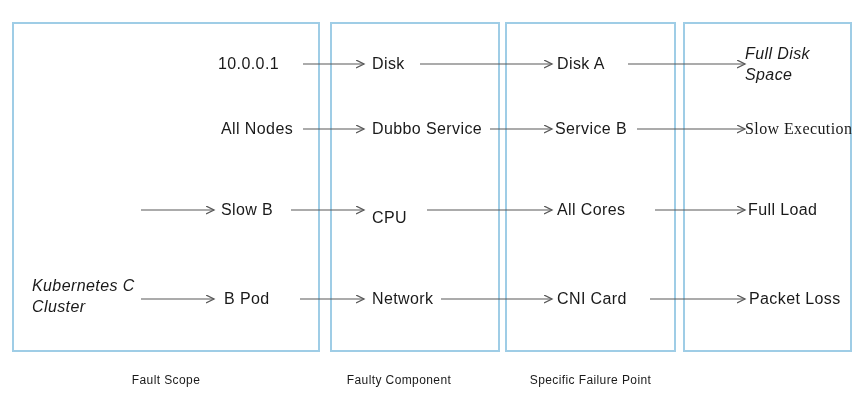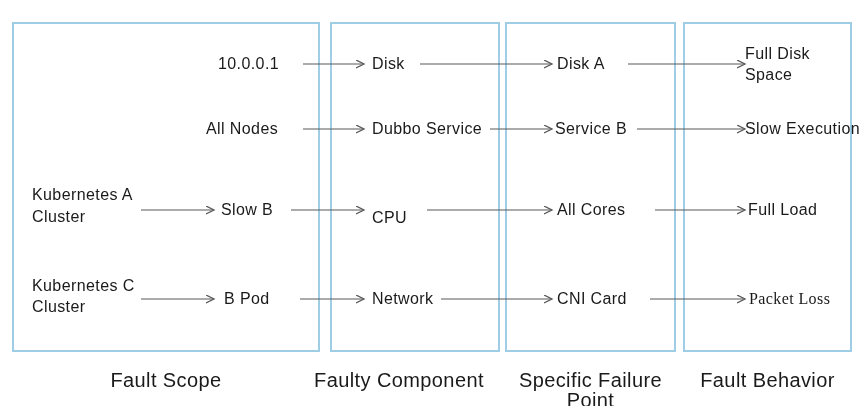--- a/index.html
+++ b/index.html
@@ -11,22 +11,22 @@
   html,body{width:864px;height:406px;background:#ffffff;overflow:hidden;}
   body{font-family:"Liberation Sans","DejaVu Sans",sans-serif;color:var(--text);}
   .canvas{position:relative;width:864px;height:406px;background:#ffffff;}
   .box{position:absolute;border:2px solid var(--box-border);background:transparent;}
   #box1{left:12px;top:22px;width:308px;height:330px;}
   #box2{left:330px;top:22px;width:170px;height:330px;}
   #box3{left:505px;top:22px;width:171px;height:330px;}
   #box4{left:683px;top:22px;width:169px;height:330px;}
   .arrows{position:absolute;left:0;top:0;width:864px;height:406px;pointer-events:none;}
   .lbl{position:absolute;font-size:16px;line-height:20px;letter-spacing:0.4px;color:var(--text);white-space:nowrap;}
-  .lbl.wrap{white-space:normal;}
-  .caption{position:absolute;top:370px;font-size:20px;line-height:20px;letter-spacing:0.4px;text-align:center;color:var(--text);}
+  .lbl.wrap{white-space:normal;font-style:italic;}
+  .caption{position:absolute;top:370px;font-size:12px;line-height:20px;letter-spacing:0.4px;text-align:center;color:var(--text);}
   #cap1{left:12px;width:308px;}
   #cap2{left:314px;width:170px;}
   #cap3{left:505px;width:171px;}
   #cap4{left:683px;width:169px;}
 </style>
 </head>
 <body>
 
 <div class="canvas">
 
@@ -56,41 +56,39 @@
       <line x1="427" y1="210" x2="552" y2="210"></line>
       <line x1="655" y1="210" x2="745" y2="210"></line>
 
       <line x1="141" y1="299" x2="214" y2="299"></line>
       <line x1="300" y1="299" x2="364" y2="299"></line>
       <line x1="441" y1="299" x2="552" y2="299"></line>
       <line x1="650" y1="299" x2="745" y2="299"></line>
     </g>
   </svg>
 
-  <div class="lbl wrap" style="left:32px;top:184px;width:120px;line-height:22px;">Kubernetes A Cluster</div>
   <div class="lbl wrap" style="left:32px;top:275px;width:120px;line-height:21px;">Kubernetes C Cluster</div>
 
   <div class="lbl" style="left:218px;top:54px;">10.0.0.1</div>
-  <div class="lbl" style="left:206px;top:119px;">All Nodes</div>
+  <div class="lbl" style="left:221px;top:119px;">All Nodes</div>
   <div class="lbl" style="left:221px;top:200px;">Slow B</div>
   <div class="lbl" style="left:224px;top:289px;">B Pod</div>
 
   <div class="lbl" style="left:372px;top:54px;">Disk</div>
   <div class="lbl" style="left:372px;top:119px;">Dubbo Service</div>
   <div class="lbl" style="left:372px;top:200px;margin-top:8px;">CPU</div>
   <div class="lbl" style="left:372px;top:289px;">Network</div>
 
   <div class="lbl" style="left:557px;top:54px;">Disk A</div>
   <div class="lbl" style="left:555px;top:119px;">Service B</div>
   <div class="lbl" style="left:557px;top:200px;">All Cores</div>
   <div class="lbl" style="left:557px;top:289px;">CNI Card</div>
 
   <div class="lbl wrap" style="left:745px;top:43px;width:92px;line-height:21px;">Full Disk Space</div>
-  <div class="lbl" style="left:745px;top:119px;">Slow Execution</div>
+  <div class="lbl" style="left:745px;top:119px;font-family:Liberation Serif, serif;">Slow Execution</div>
   <div class="lbl" style="left:748px;top:200px;">Full Load</div>
-  <div class="lbl" style="left:749px;top:289px;font-family:Liberation Serif, serif;">Packet Loss</div>
+  <div class="lbl" style="left:749px;top:289px;">Packet Loss</div>
 
   <div class="caption" id="cap1">Fault Scope</div>
   <div class="caption" id="cap2">Faulty Component</div>
   <div class="caption" id="cap3">Specific Failure Point</div>
-  <div class="caption" id="cap4">Fault Behavior</div>
 
 </div>
 
 </body></html>

